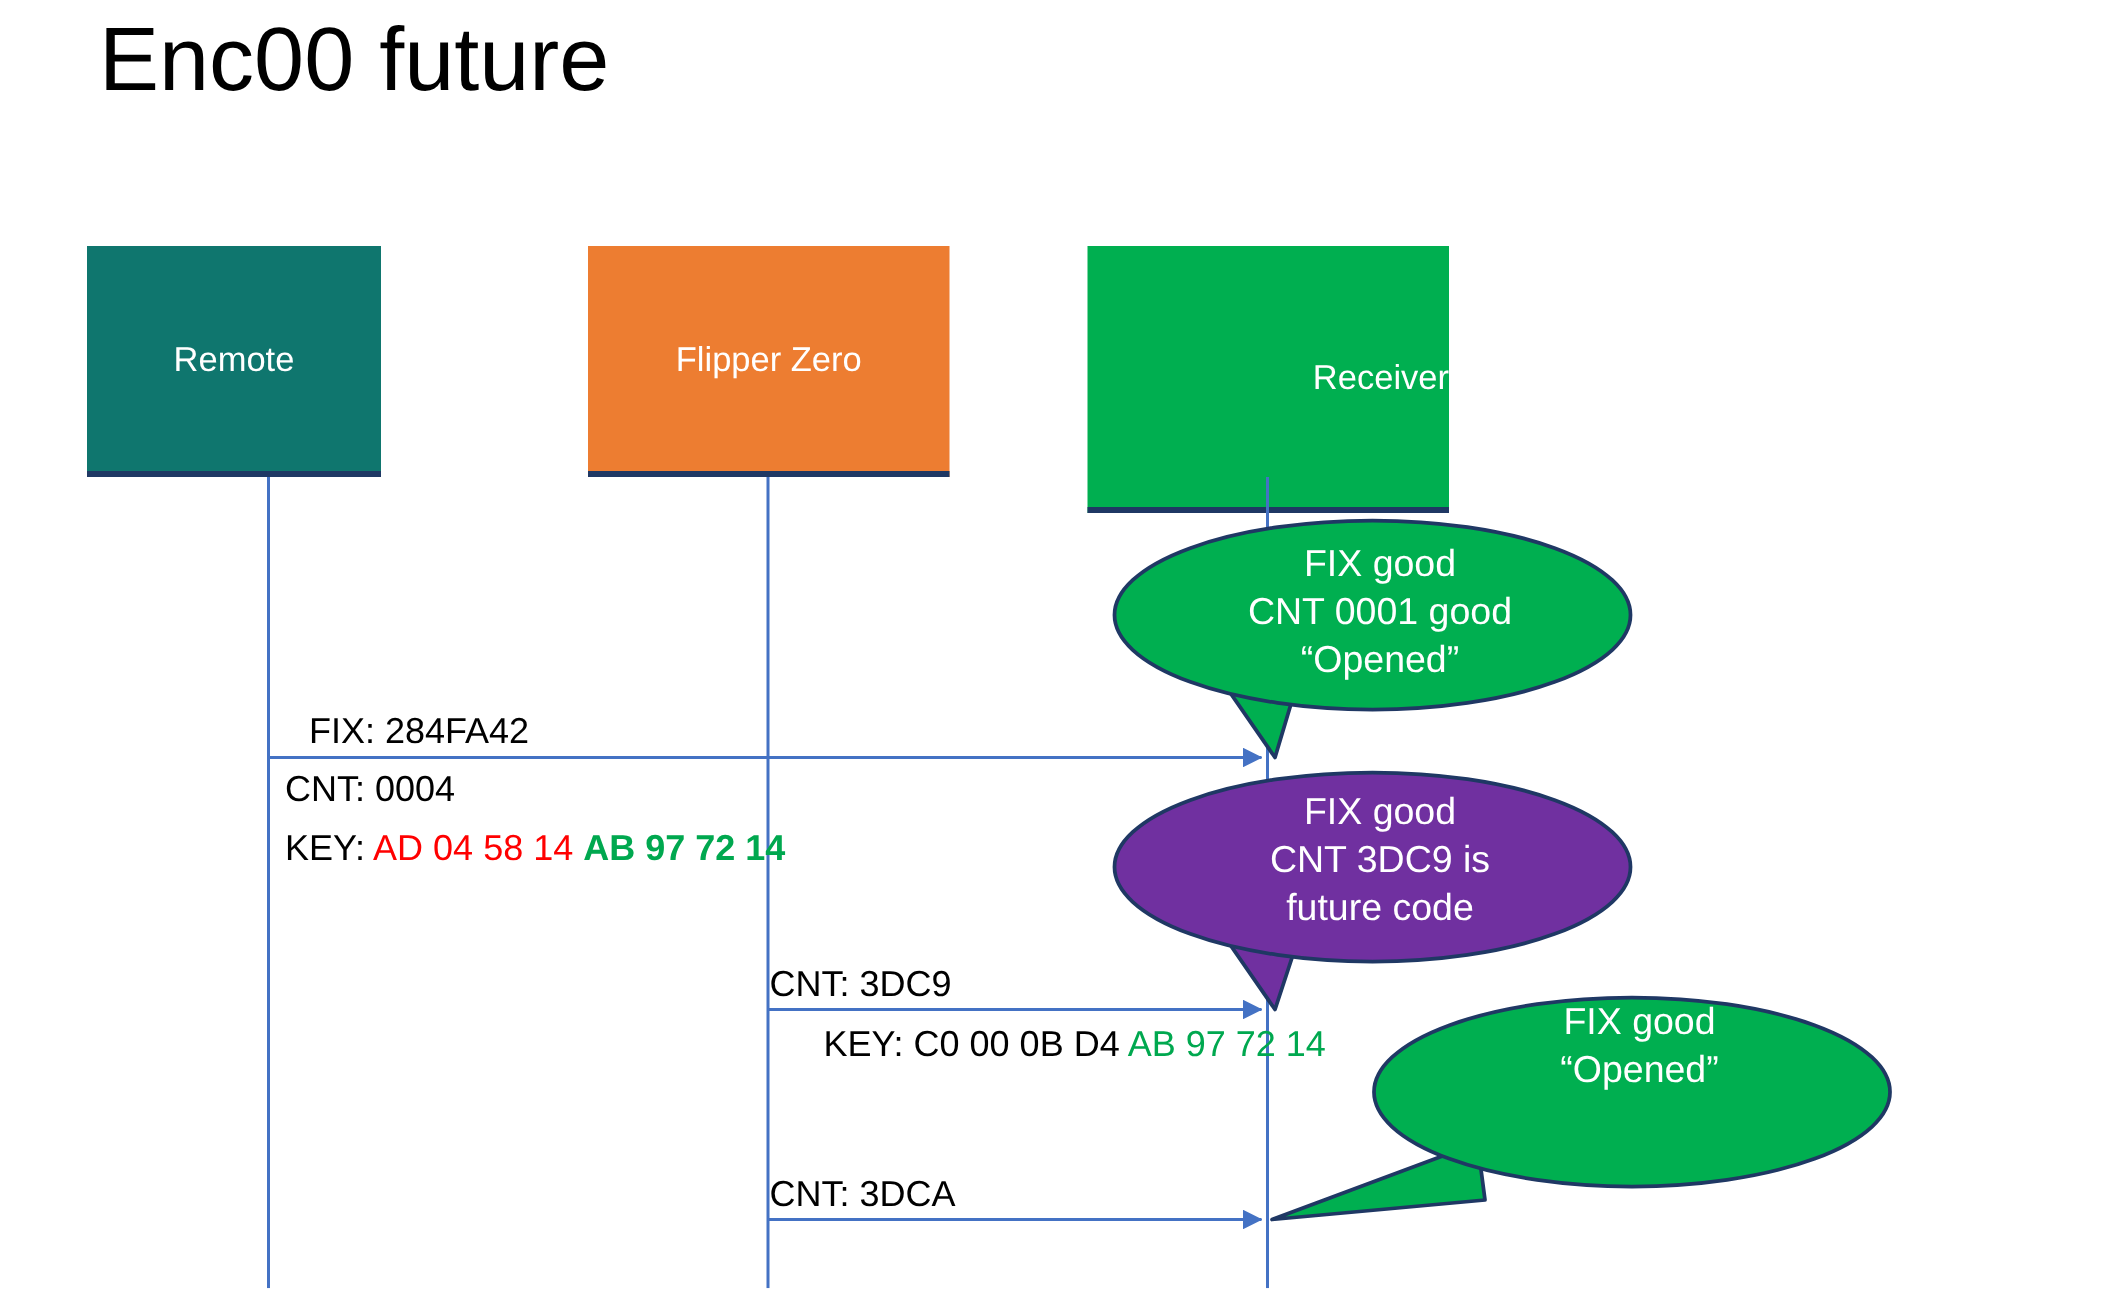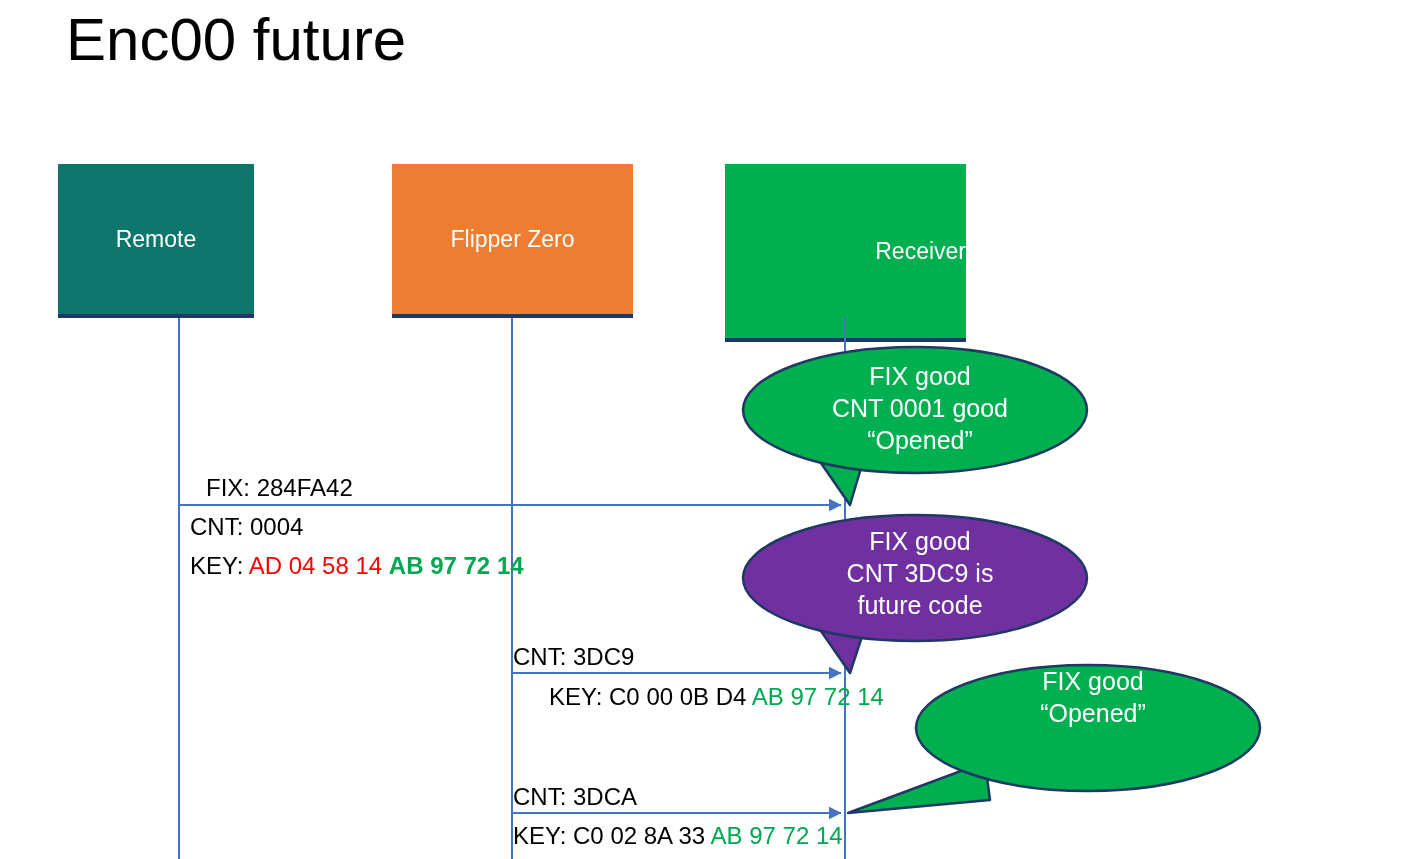--- a/index.html
+++ b/index.html
@@ -151,23 +151,20 @@
   <div class="msg" id="msg-key1">
     <span>KEY: </span><span class="hex-red">AD 04 58 14</span><span> </span><span class="hex-green-b">AB 97 72 14</span>
   </div>
 
   <div class="msg" id="msg-cnt2">CNT: 3DC9</div>
   <div class="msg" id="msg-key2">
     <span>KEY: C0 00 0B D4 </span><span class="hex-green">AB 97 72 14</span>
   </div>
 
   <div class="msg" id="msg-cnt3">CNT: 3DCA</div>
-  <div class="msg" id="msg-key3">
-    <span>KEY: C0 02 8A 33 </span><span class="hex-green">AB 97 72 14</span>
-  </div>
 
   <div class="callout-text" id="callout-1-text">
     <div>FIX good</div>
     <div>CNT 0001 good</div>
     <div>“Opened”</div>
   </div>
 
   <div class="callout-text" id="callout-2-text">
     <div>FIX good</div>
     <div>CNT 3DC9 is</div>

